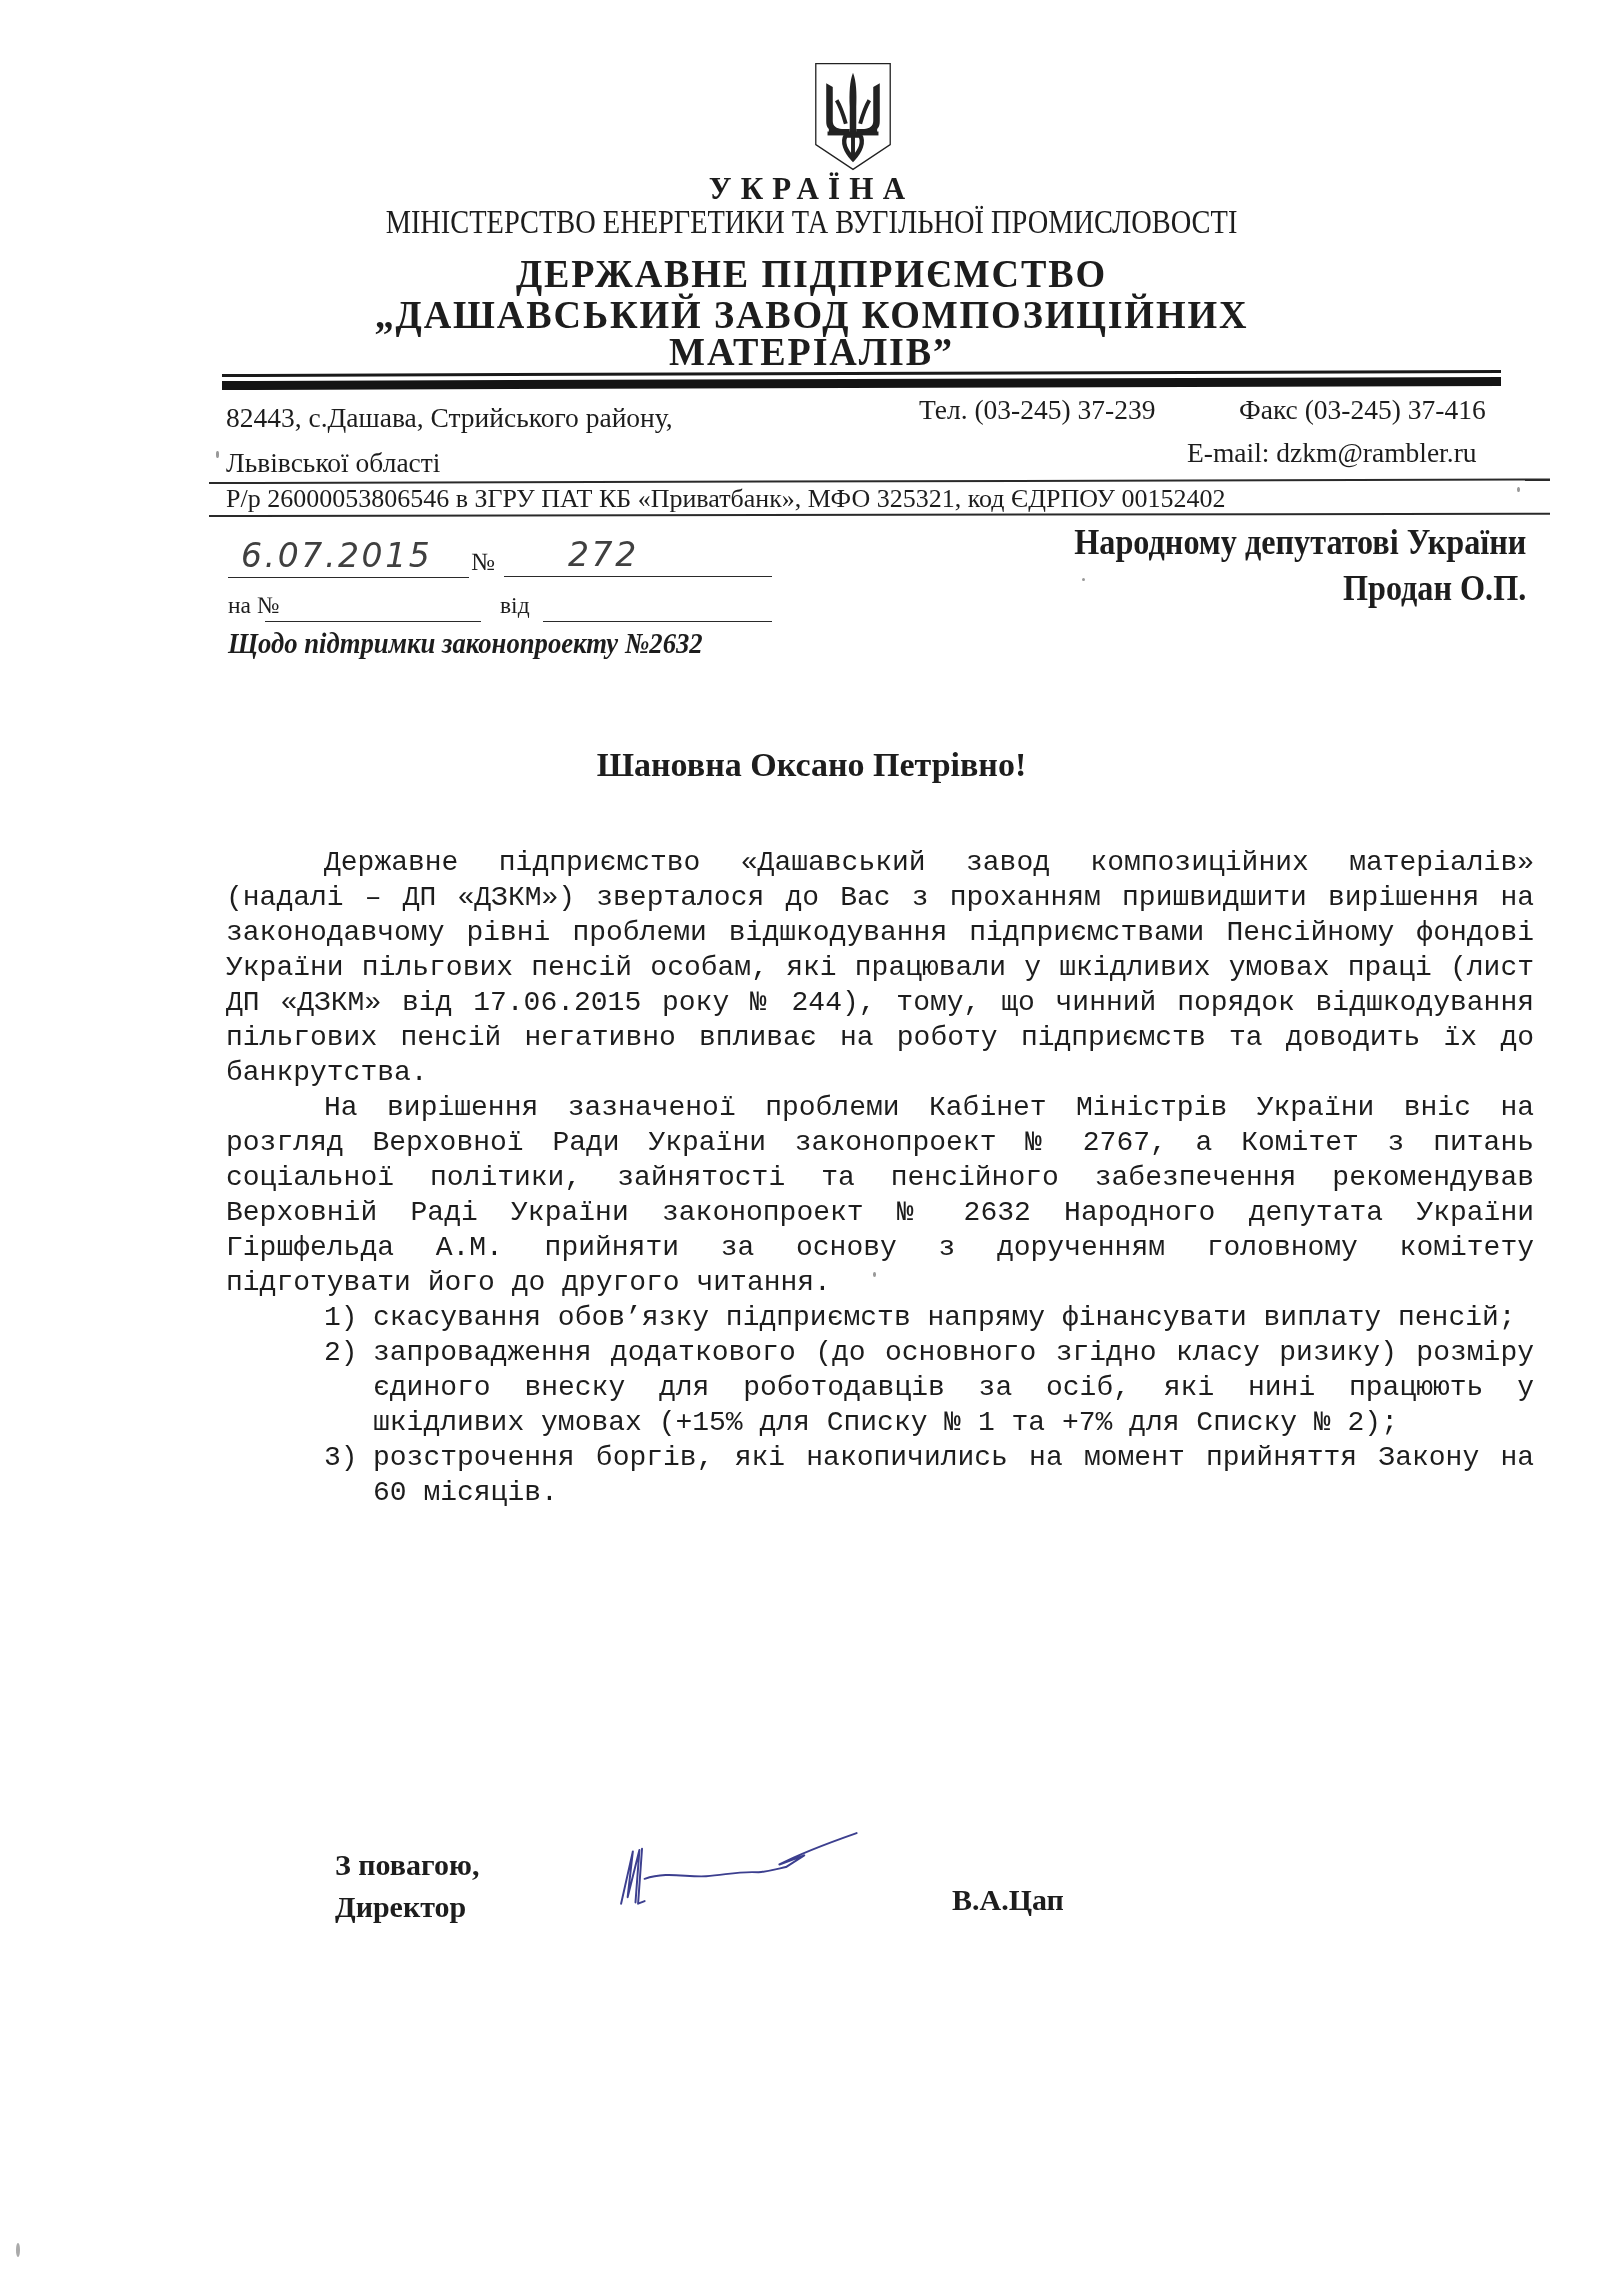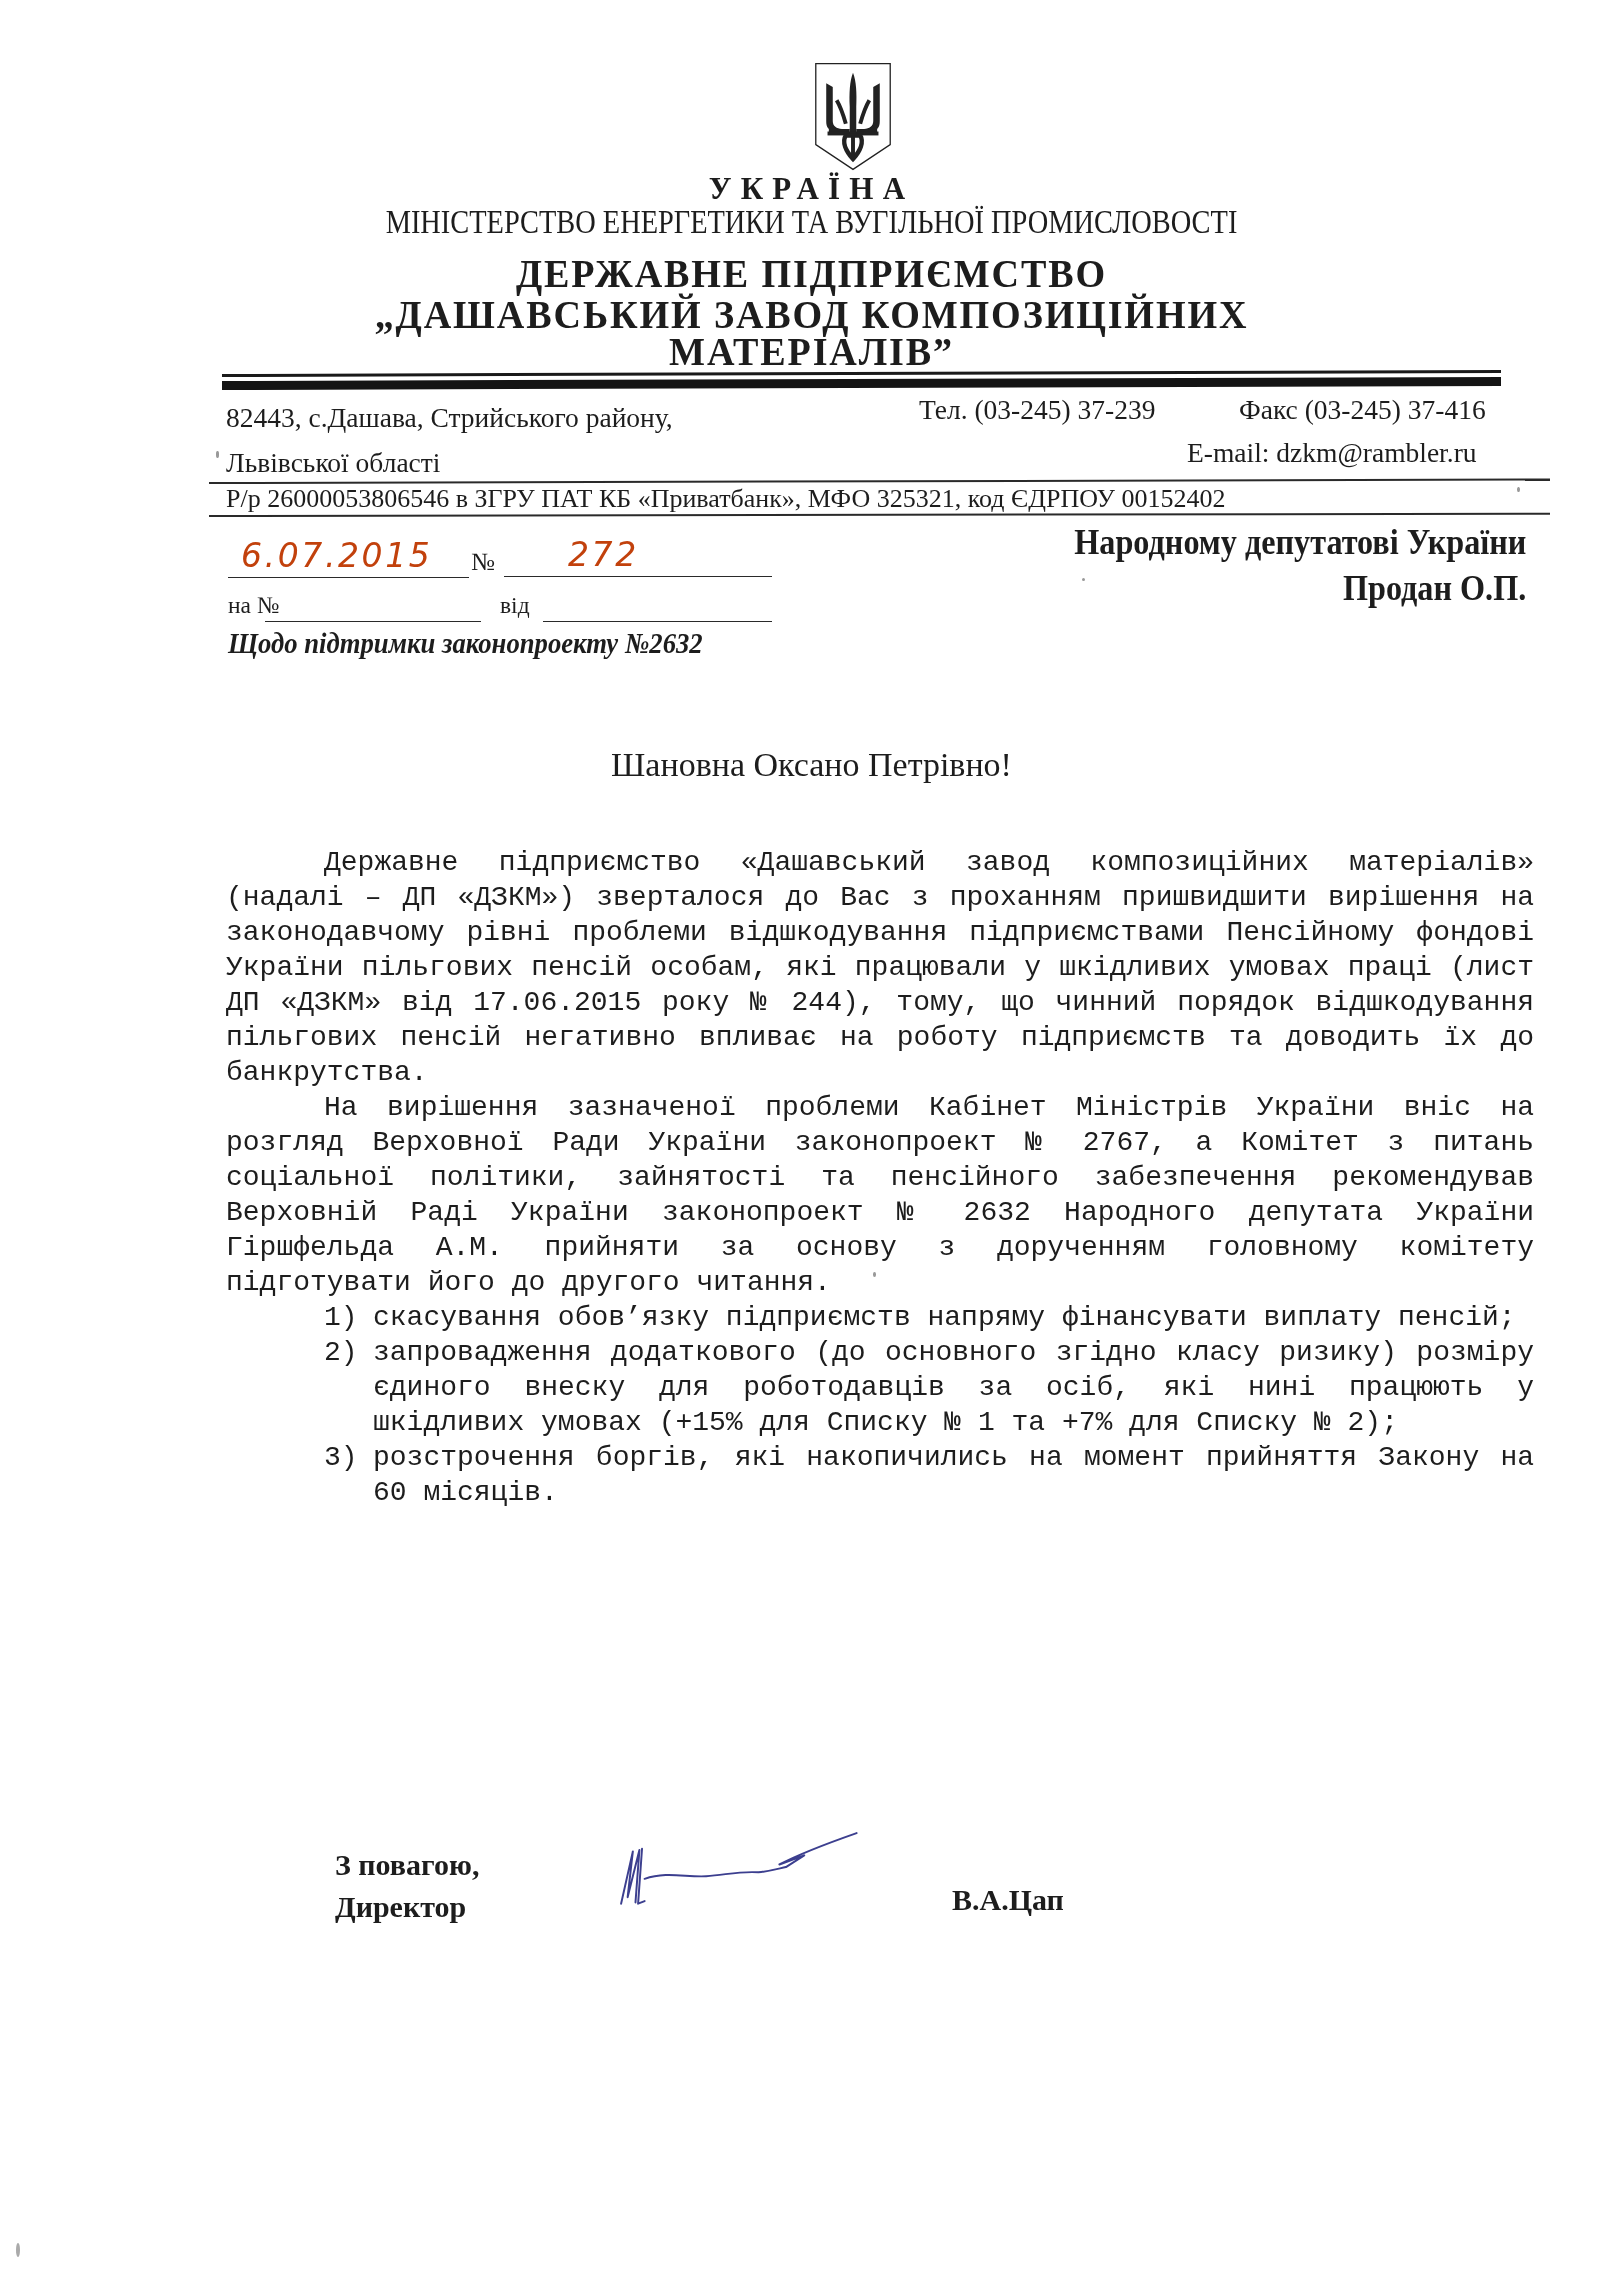--- a/index.html
+++ b/index.html
@@ -63,21 +63,21 @@
     left: 226px; top: 484px; font-size: 26px; white-space: nowrap;
   }
   #rule-bank {
     left: 209px; top: 515px; width: 1341px; height: 2px; background: #2a2a2a;
     transform: rotate(-0.1deg); transform-origin: left;
   }
 
   
   .hand {
     font-family: "DejaVu Sans", sans-serif; font-style: italic;
-    color: #c2410c; font-size: 33px; letter-spacing: 2.6px;
+    color: #404040; font-size: 33px; letter-spacing: 2.6px;
   }
   #reg-date  { left: 241px; top: 536px; }
   #reg-no-label { left: 471px; top: 548px; font-size: 25px; }
   #reg-number { left: 568px; top: 535px; }
   .blank-line { height: 1.3px; background: #2a2a2a; }
   #line-date { left: 228px; top: 577px; width: 241px; }
   #line-no   { left: 504px; top: 576px; width: 268px; }
 
   #reply-label { left: 228px; top: 592px; font-size: 23.5px; }
   #line-reply  { left: 265px; top: 621px; width: 216px; }
@@ -93,21 +93,21 @@
   .addressee {
     font-size: 35px; font-weight: bold; white-space: nowrap; text-align: right;
     right: 97px; transform: scaleX(0.92); transform-origin: right;
   }
   #addressee-1 { top: 523px; }
   #addressee-2 { top: 569px; }
 
   
   #salutation {
     left: 0; width: 1623px; text-align: center; top: 746px;
-    font-size: 34px; font-weight: normal; white-space: nowrap;
+    font-size: 34px; font-weight: bold; white-space: nowrap;
   }
 
   
   #body {
     left: 226px; top: 845px; width: 1308px;
     font-size: 28px; line-height: 35px; text-align: justify; font-family: Liberation Mono, monospace;
   }
   #body p {
     margin: 0; text-indent: 98px;
   }

